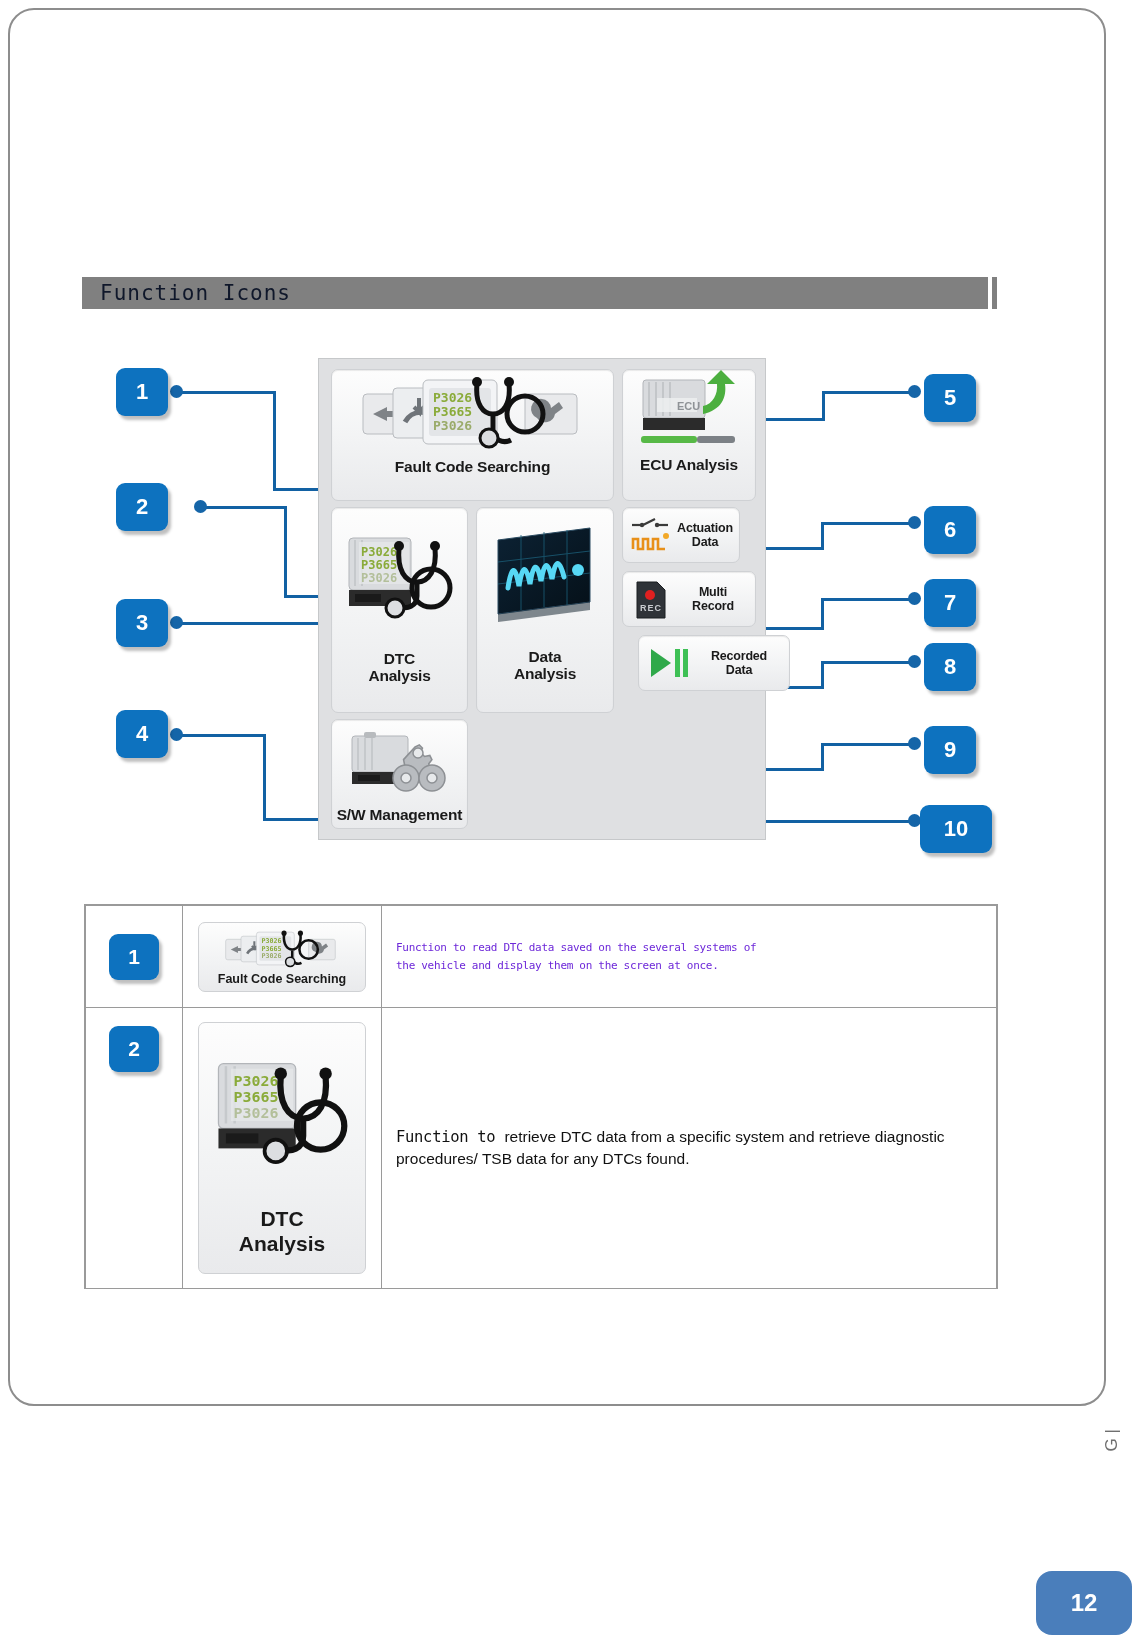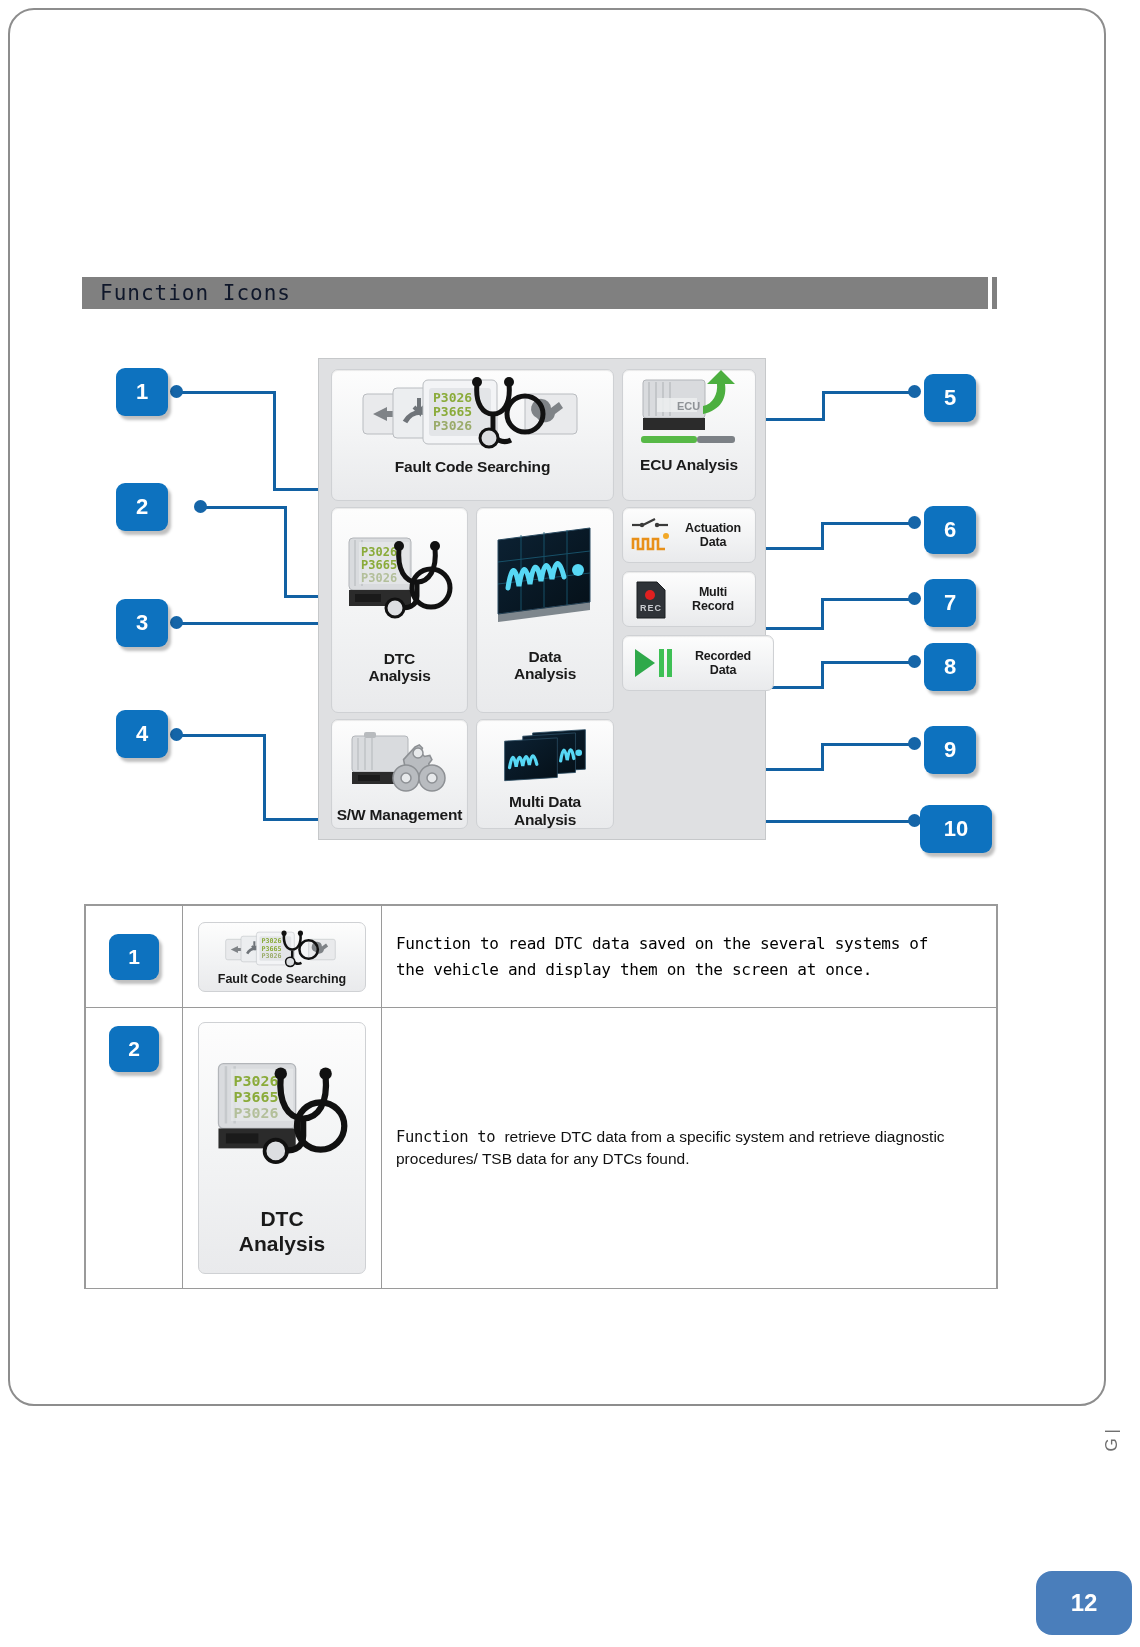--- a/index.html
+++ b/index.html
@@ -49,23 +49,23 @@
   }
   .tile.small .tlabel{font-size:12.5px;}
   .tile.wide-right{flex-direction:row;align-items:center;justify-content:flex-start;}
   .tile.wide-right .tlabel{font-size:12.5px;text-align:center;flex:1;}
 
   
   #tile-fault{left:12px;top:10px;width:283px;height:132px;}
   #tile-ecu{left:303px;top:10px;width:134px;height:132px;}
   #tile-dtc{left:12px;top:148px;width:137px;height:206px;}
   #tile-data{left:157px;top:148px;width:138px;height:206px;}
-  #tile-act{left:303px;top:148px;width:134px;height:56px;}
+  #tile-act{left:303px;top:148px;width:118px;height:56px;}
   #tile-flight{left:303px;top:212px;width:134px;height:56px;}
-  #tile-rec{left:303px;top:276px;width:152px;height:56px;}
+  #tile-rec{left:319px;top:276px;width:152px;height:56px;}
   #tile-sw{left:12px;top:360px;width:137px;height:110px;}
   #tile-multi{left:157px;top:360px;width:138px;height:110px;}
   #tile-obd{left:303px;top:360px;width:134px;height:110px;}
 
   
   .art{display:block;}
 
   
   .badge{
     position:absolute;background:#0d72bf;border-radius:9px;
@@ -108,21 +108,21 @@
     display:inline-block;background:linear-gradient(180deg,#fdfdfd 0%,#f2f3f4 55%,#e9eaec 100%);
     border:1px solid #cfd1d4;border-radius:7px;box-sizing:border-box;
     text-align:center;
   }
   .mini-tile.t1{width:168px;height:70px;padding-top:4px;}
   .mini-tile.t2{width:168px;height:252px;padding-top:18px;}
   .mini-tile .ml{font-size:12.5px;font-weight:bold;color:#1a1a1a;line-height:1.1;}
   .mini-tile.t2 .ml{font-size:21px;line-height:1.18;}
   .mono-txt{
     font-family:"DejaVu Sans Mono","Liberation Mono",monospace;
-    font-size:16px;color:#000000;line-height:1.6;letter-spacing:-.3px;
+    font-size:11px;color:#6d28d9;line-height:1.6;letter-spacing:-.3px;
   }
   .mixed-txt{font-size:15.5px;color:#111;line-height:1.45;}
   .mixed-txt .m{font-family:"DejaVu Sans Mono","Liberation Mono",monospace;letter-spacing:-.3px;}
 
   
   #side-mark{
     position:absolute;right:18px;bottom:196px;
     writing-mode:vertical-rl;transform:rotate(180deg);
     font-size:17px;color:#6f6f6f;font-family:"Liberation Sans",sans-serif;
   }
@@ -365,37 +365,20 @@
       <g fill="#b9bcc0" stroke="#8d9094" stroke-width="1.5">
         <circle cx="62" cy="50" r="13"></circle>
           <circle cx="62" cy="50" r="5" fill="#e7e9eb"></circle>
         <circle cx="88" cy="50" r="13"></circle>
           <circle cx="88" cy="50" r="5" fill="#e7e9eb"></circle>
       </g>
     </svg>
     <div class="tlabel" style="margin-top:6px;">S/W Management</div>
   </div>
 
-  <div class="tile" id="tile-multi">
-    <svg class="art" width="118" height="72" viewBox="0 0 118 72" style="margin-top:8px;">
-      <defs>
-        <linearGradient id="scr2" x1="0" y1="0" x2="1" y2="1">
-          <stop offset="0" stop-color="#0c2234"></stop>
-            <stop offset="1" stop-color="#051018"></stop>
-        </linearGradient>
-      </defs>
-      <polygon points="44,6 108,2 108,50 44,54" fill="url(#scr2)" stroke="#2a4a60"></polygon>
-      <polygon points="32,10 96,6 96,54 32,58" fill="url(#scr2)" stroke="#2a4a60"></polygon>
-      <polygon points="10,16 74,12 74,60 10,64" fill="url(#scr2)" stroke="#2a4a60"></polygon>
-      <path d="M16 48 q4 -24 8 -1 q4 -22 8 -1 q4 -22 8 -1 q4 -22 9 -1" fill="none" stroke="#57d8f5" stroke-width="4" stroke-linecap="round"></path>
-      <path d="M78 40 q4 -26 8 -1 q4 -24 8 -2" fill="none" stroke="#57d8f5" stroke-width="4" stroke-linecap="round"></path>
-      <circle cx="100" cy="30" r="4" fill="#57d8f5"></circle>
-    </svg>
-    <div class="tlabel" style="margin-top:6px;">Multi Data Analysis</div>
-  </div>
 
 </div>
 
 <div class="badge w1" style="left:116px;top:368px;">
     <span>1</span>
   </div>
 <div class="badge w1" style="left:116px;top:483px;">
     <span>2</span>
   </div>
 <div class="badge w1" style="left:116px;top:599px;">

